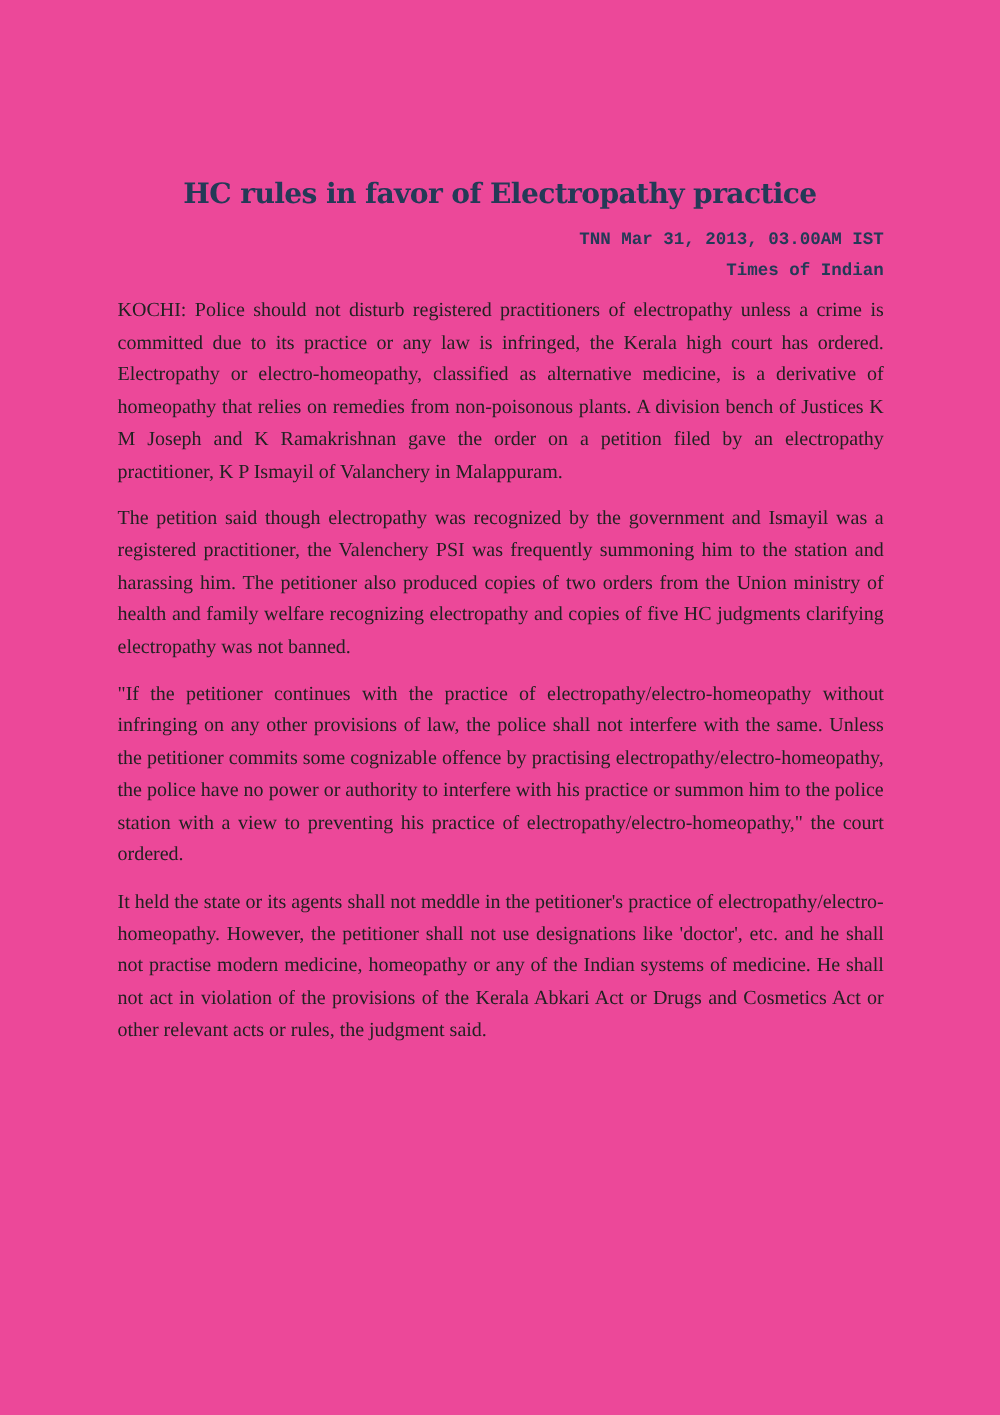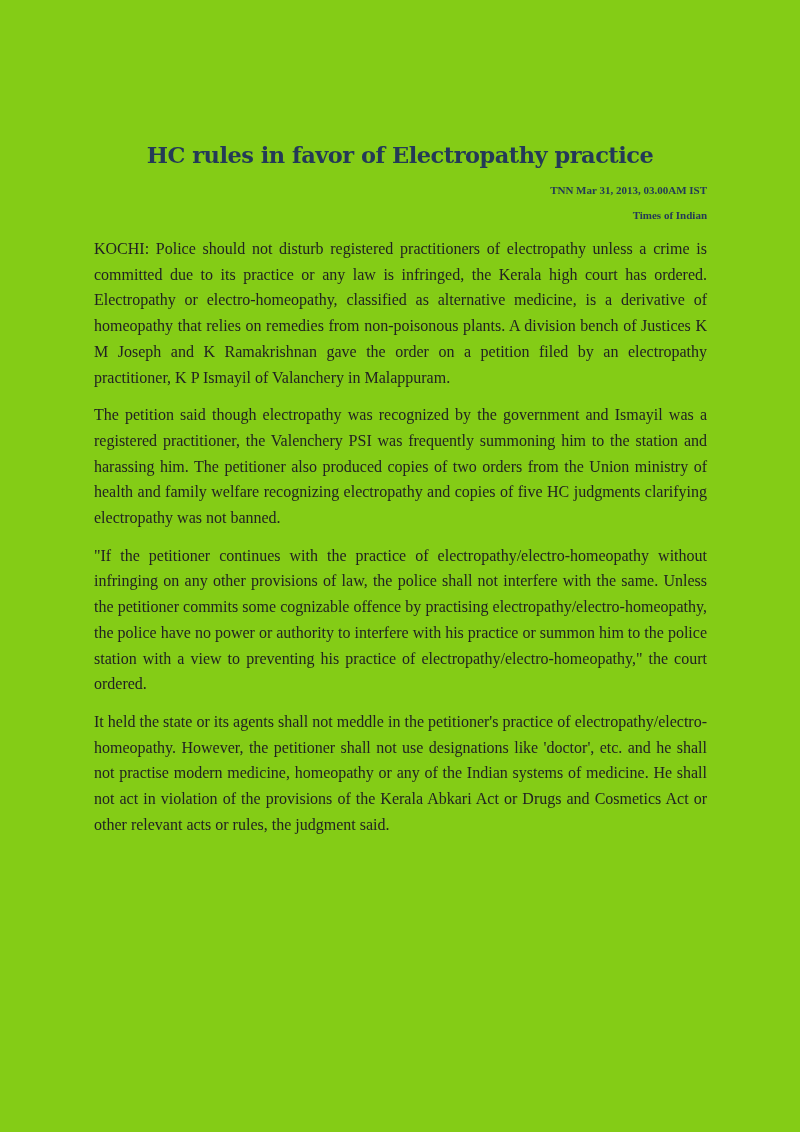--- a/index.html
+++ b/index.html
@@ -11,42 +11,42 @@
       width: 800px;
       height: 1132px;
       position: relative;
       overflow: hidden;
     }
     .page {
       position: absolute;
       left: 0; top: 0;
       width: 800px;
       height: 1132px;
-      background: #84cc16;
+      background: #ec4899;
     }
     .title {
       position: absolute;
       left: 0;
       top: 142px;
       width: 800px;
       text-align: center;
       font-family: "DejaVu Serif", serif;
       font-weight: bold;
       font-size: 22.5px;
       color: #243a57;
       letter-spacing: -0.5px;
       margin: 0;
     }
     .meta {
       position: absolute;
       right: 93px;
       text-align: left;
-      font-family: Liberation Serif, serif;
+      font-family: Liberation Mono, monospace;
       font-weight: bold;
-      font-size: 11px;
+      font-size: 14px;
       color: #243a57;
     }
     .meta.dateline { top: 184px; }
     .meta.source { top: 209px; }
     .body {
       position: absolute;
       left: 94px;
       top: 236px;
       width: 613px;
       font-family: "Liberation Serif", serif;

